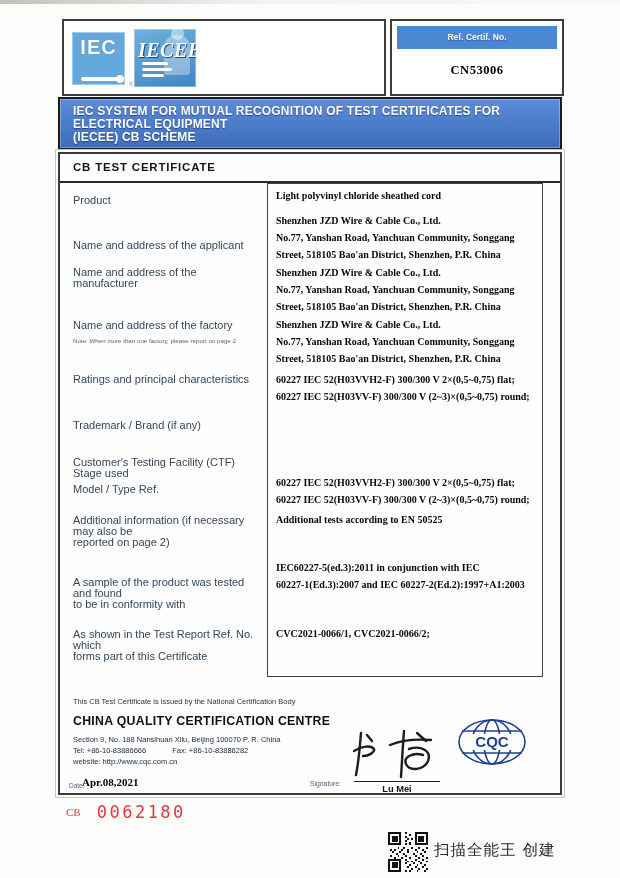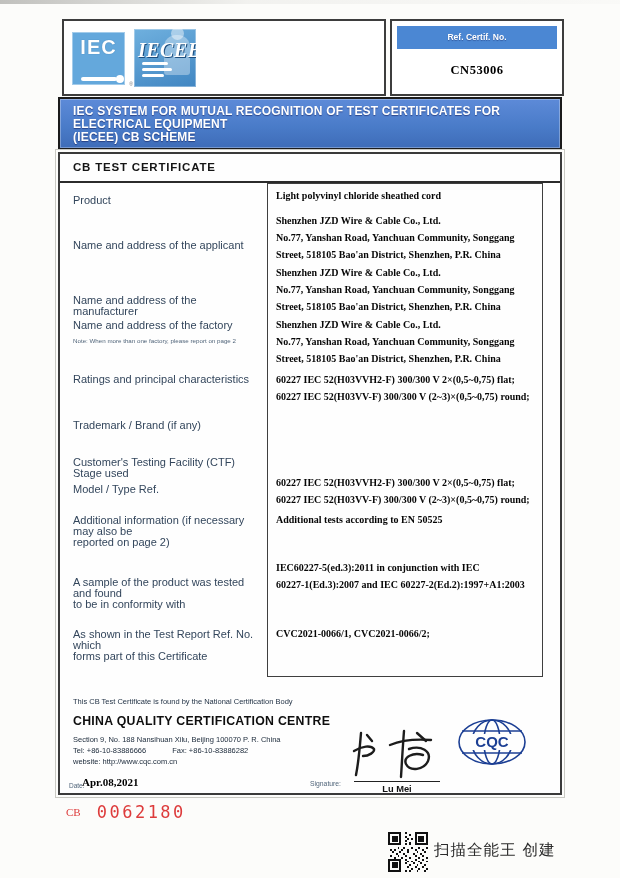--- a/index.html
+++ b/index.html
@@ -53,21 +53,21 @@
 
   
   .frame{position:absolute;left:58px;top:152px;width:504px;height:643px;box-sizing:border-box;
         border:2px solid #3a3a3a;background:#fefefe;
         box-shadow:0 0 0 2px #fdfdfb,0 0 0 3px #c9c9c3;}
   .cert-title{position:absolute;left:13px;top:7px;font-size:11.5px;font-weight:bold;
         letter-spacing:.8px;color:#151515;}
   .title-rule{position:absolute;left:0;right:0;top:27px;border-top:2px solid #2b2b2b;}
 
   .lbl{position:absolute;left:13px;width:190px;font-size:11px;line-height:11px;color:#33465c;white-space:pre-line;}
-  .lbl-product{top:41px;} .lbl-applicant{top:86px;} .lbl-manufacturer{top:113px;margin-top:28px;}
+  .lbl-product{top:41px;} .lbl-applicant{top:86px;} .lbl-manufacturer{top:113px;}
   .lbl-factory{top:166px;}
   .note{position:absolute;left:13px;top:183px;width:200px;font-size:6.2px;color:#51657a;}
   .lbl-ratings{top:220px;} .lbl-trademark{top:266px;} .lbl-ctf{top:303px;}
   .lbl-model{top:330px;} .lbl-additional{top:361px;} .lbl-sample{top:423px;} .lbl-report{top:475px;}
 
   .valbox{position:absolute;left:207px;top:29px;width:276px;height:494px;box-sizing:border-box;
         border:1.5px solid #3f3f3f;background:#fefefe;}
   .val{position:absolute;left:8px;width:262px;font-family:"Liberation Serif",serif;
         font-weight:bold;font-size:10px;line-height:17px;color:#060606;white-space:pre-line;}
   .val-product{top:3px;} .val-applicant{top:28px;} .val-manufacturer{top:80px;}
@@ -166,21 +166,21 @@
       <div class="val val-ratings">60227 IEC 52(H03VVH2-F) 300/300 V 2×(0,5~0,75) flat;
 60227 IEC 52(H03VV-F) 300/300 V (2~3)×(0,5~0,75) round;</div>
       <div class="val val-model">60227 IEC 52(H03VVH2-F) 300/300 V 2×(0,5~0,75) flat;
 60227 IEC 52(H03VV-F) 300/300 V (2~3)×(0,5~0,75) round;</div>
       <div class="val val-additional">Additional tests according to EN 50525</div>
       <div class="val val-standards">IEC60227-5(ed.3):2011 in conjunction with IEC
 60227-1(Ed.3):2007 and IEC 60227-2(Ed.2):1997+A1:2003</div>
       <div class="val val-report">CVC2021-0066/1, CVC2021-0066/2;</div>
     </div>
 
-    <div class="issued">This CB Test Certificate is found by the National Certification Body</div>
+    <div class="issued">This CB Test Certificate is issued by the National Certification Body</div>
     <div class="org-name">CHINA QUALITY CERTIFICATION CENTRE</div>
     <div class="org-line org-addr">Section 9, No. 188 Nansihuan Xilu, Beijing 100070 P. R. China</div>
     <div class="org-line org-telfax">
       <span>Tel: +86-10-83886666</span><span class="gap"></span><span>Fax: +86-10-83886282</span>
     </div>
     <div class="org-line org-web">website: http://www.cqc.com.cn</div>
 
     <div class="date-lbl">Date:</div>
     <div class="date-val">Apr.08,2021</div>
 

